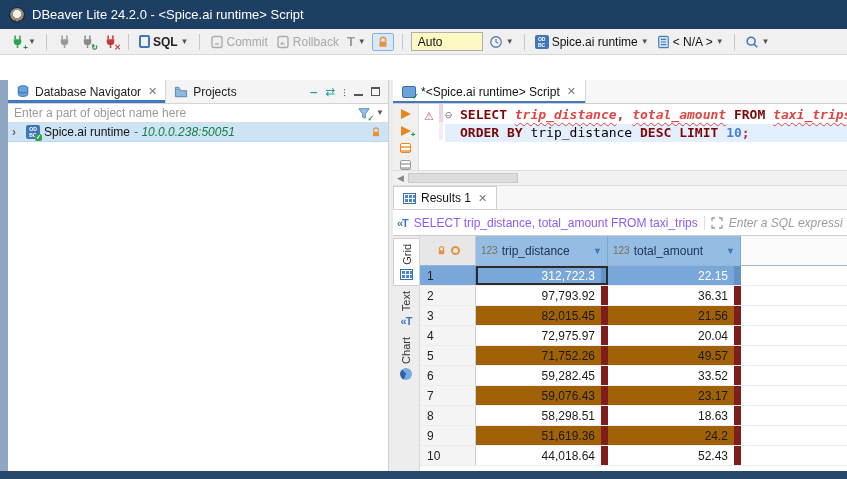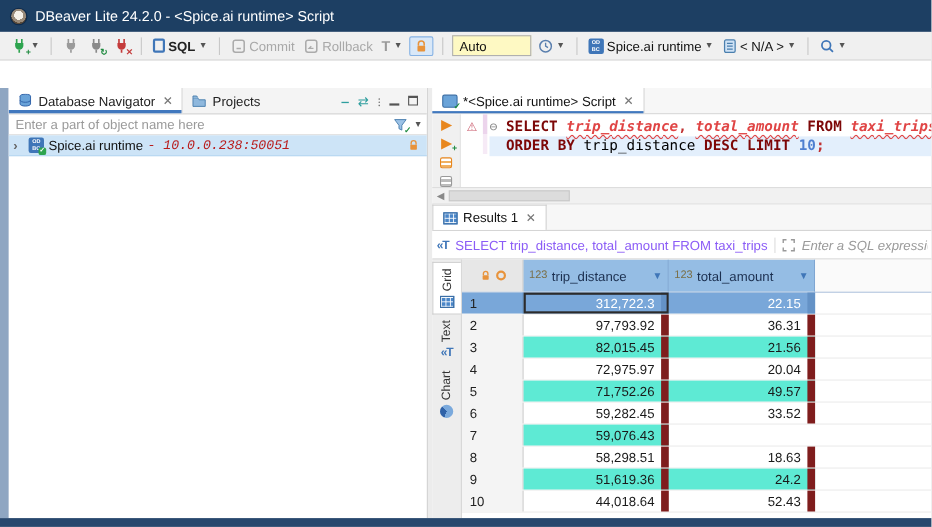--- a/index.html
+++ b/index.html
@@ -54,21 +54,21 @@
   .lp-tab-actions{ margin-left:auto; display:flex; align-items:center; gap:8px; padding-right:8px; color:#2e9e9e; }
   .boxmin{ width:9px; height:8px; border-bottom:2px solid #555; }
   .boxmax{ width:9px; height:9px; border:1px solid #555; border-top:2px solid #555; }
   .dots{ color:#666; font-size:10px; letter-spacing:0; }
   .lp-filter{ height:19px; border-bottom:1px solid #ddd; display:flex; align-items:center; padding:0 4px 0 6px; }
   .ph{ color:#9a9a9a; flex:1; overflow:hidden; white-space:nowrap; }
   .tree-row{ height:19px; background:#cde4f7; border-bottom:1px solid #b9d7f1; display:flex;
              align-items:center; gap:4px; padding:0 6px 0 4px; }
   .chev{ color:#666; font-weight:bold; font-size:12px; width:10px; }
   .conn-name{ color:#111; }
-  .conn-host{ color:#b91c1c; font-style:italic;font-family:Liberation Mono, monospace; }
+  .conn-host{ color:#15803d; font-style:italic; }
   .spacer-flex{ flex:1; }
 
   .sash{ width:4px; background:#ececec; }
 
   
   .right-panel{ flex:1; display:flex; flex-direction:column; min-width:0; }
   .ed-tabs{ height:24px; background:#f7f7f7; border-bottom:1px solid #d0d0d0; display:flex; }
   .ed-tab{ display:flex; align-items:center; gap:5px; padding:0 9px; background:#fff;
            border-right:1px solid #d5d5d5; position:relative; }
   .ed-tab::after{ content:""; position:absolute; left:0; right:0; bottom:0; height:2px; background:#4178be; }
@@ -138,21 +138,21 @@
   .sort{ color:#3f76b8; font-size:9px; }
   .g-hfill{ flex:1; background:#fafafa; }
 
   .g-row{ height:20px; display:flex; border-bottom:1px solid #ececec; font-size:12px; }
   .g-num{ width:56px; background:#f4f4f4; border-right:1px solid #cfcfcf; padding:0 0 0 7px;
           display:flex; align-items:center; color:#222; }
   .g-cell{ width:132px; border-right:7px solid #7f1d1d; display:flex; align-items:center;
            justify-content:flex-end; padding-right:6px; color:#1a1a1a;padding-left:48px; }
   .g-cell.c2{ width:133px; }
   .g-fill{ flex:1; }
-  .g-row.stripe .g-cell{ background:#5eead4; }
+  .g-row.stripe .g-cell{ background:#a16207; }
   .g-row.sel .g-num{ background:#79a7d9; border-right-color:#6492c6; }
   .g-row.sel .g-cell{ background:#79a7d9; color:#fff; border-right-color:#6492c6; }
   .g-cell.focus{ outline:2px solid #2b2b2b; outline-offset:-2px; }
 
   svg{ display:block; }
 </style>
 </head>
 <body>
 
 <div class="app">
@@ -451,20 +451,21 @@
               </div>
               <div class="g-row">
                 <div class="g-num">6</div>
                 <div class="g-cell">59,282.45</div>
                 <div class="g-cell c2">33.52</div>
                 <div class="g-fill"></div>
               </div>
               <div class="g-row stripe">
                 <div class="g-num">7</div>
                 <div class="g-cell">59,076.43</div>
+                <div class="g-cell c2">23.17</div>
                 <div class="g-fill"></div>
               </div>
               <div class="g-row">
                 <div class="g-num">8</div>
                 <div class="g-cell">58,298.51</div>
                 <div class="g-cell c2">18.63</div>
                 <div class="g-fill"></div>
               </div>
               <div class="g-row stripe">
                 <div class="g-num">9</div>

